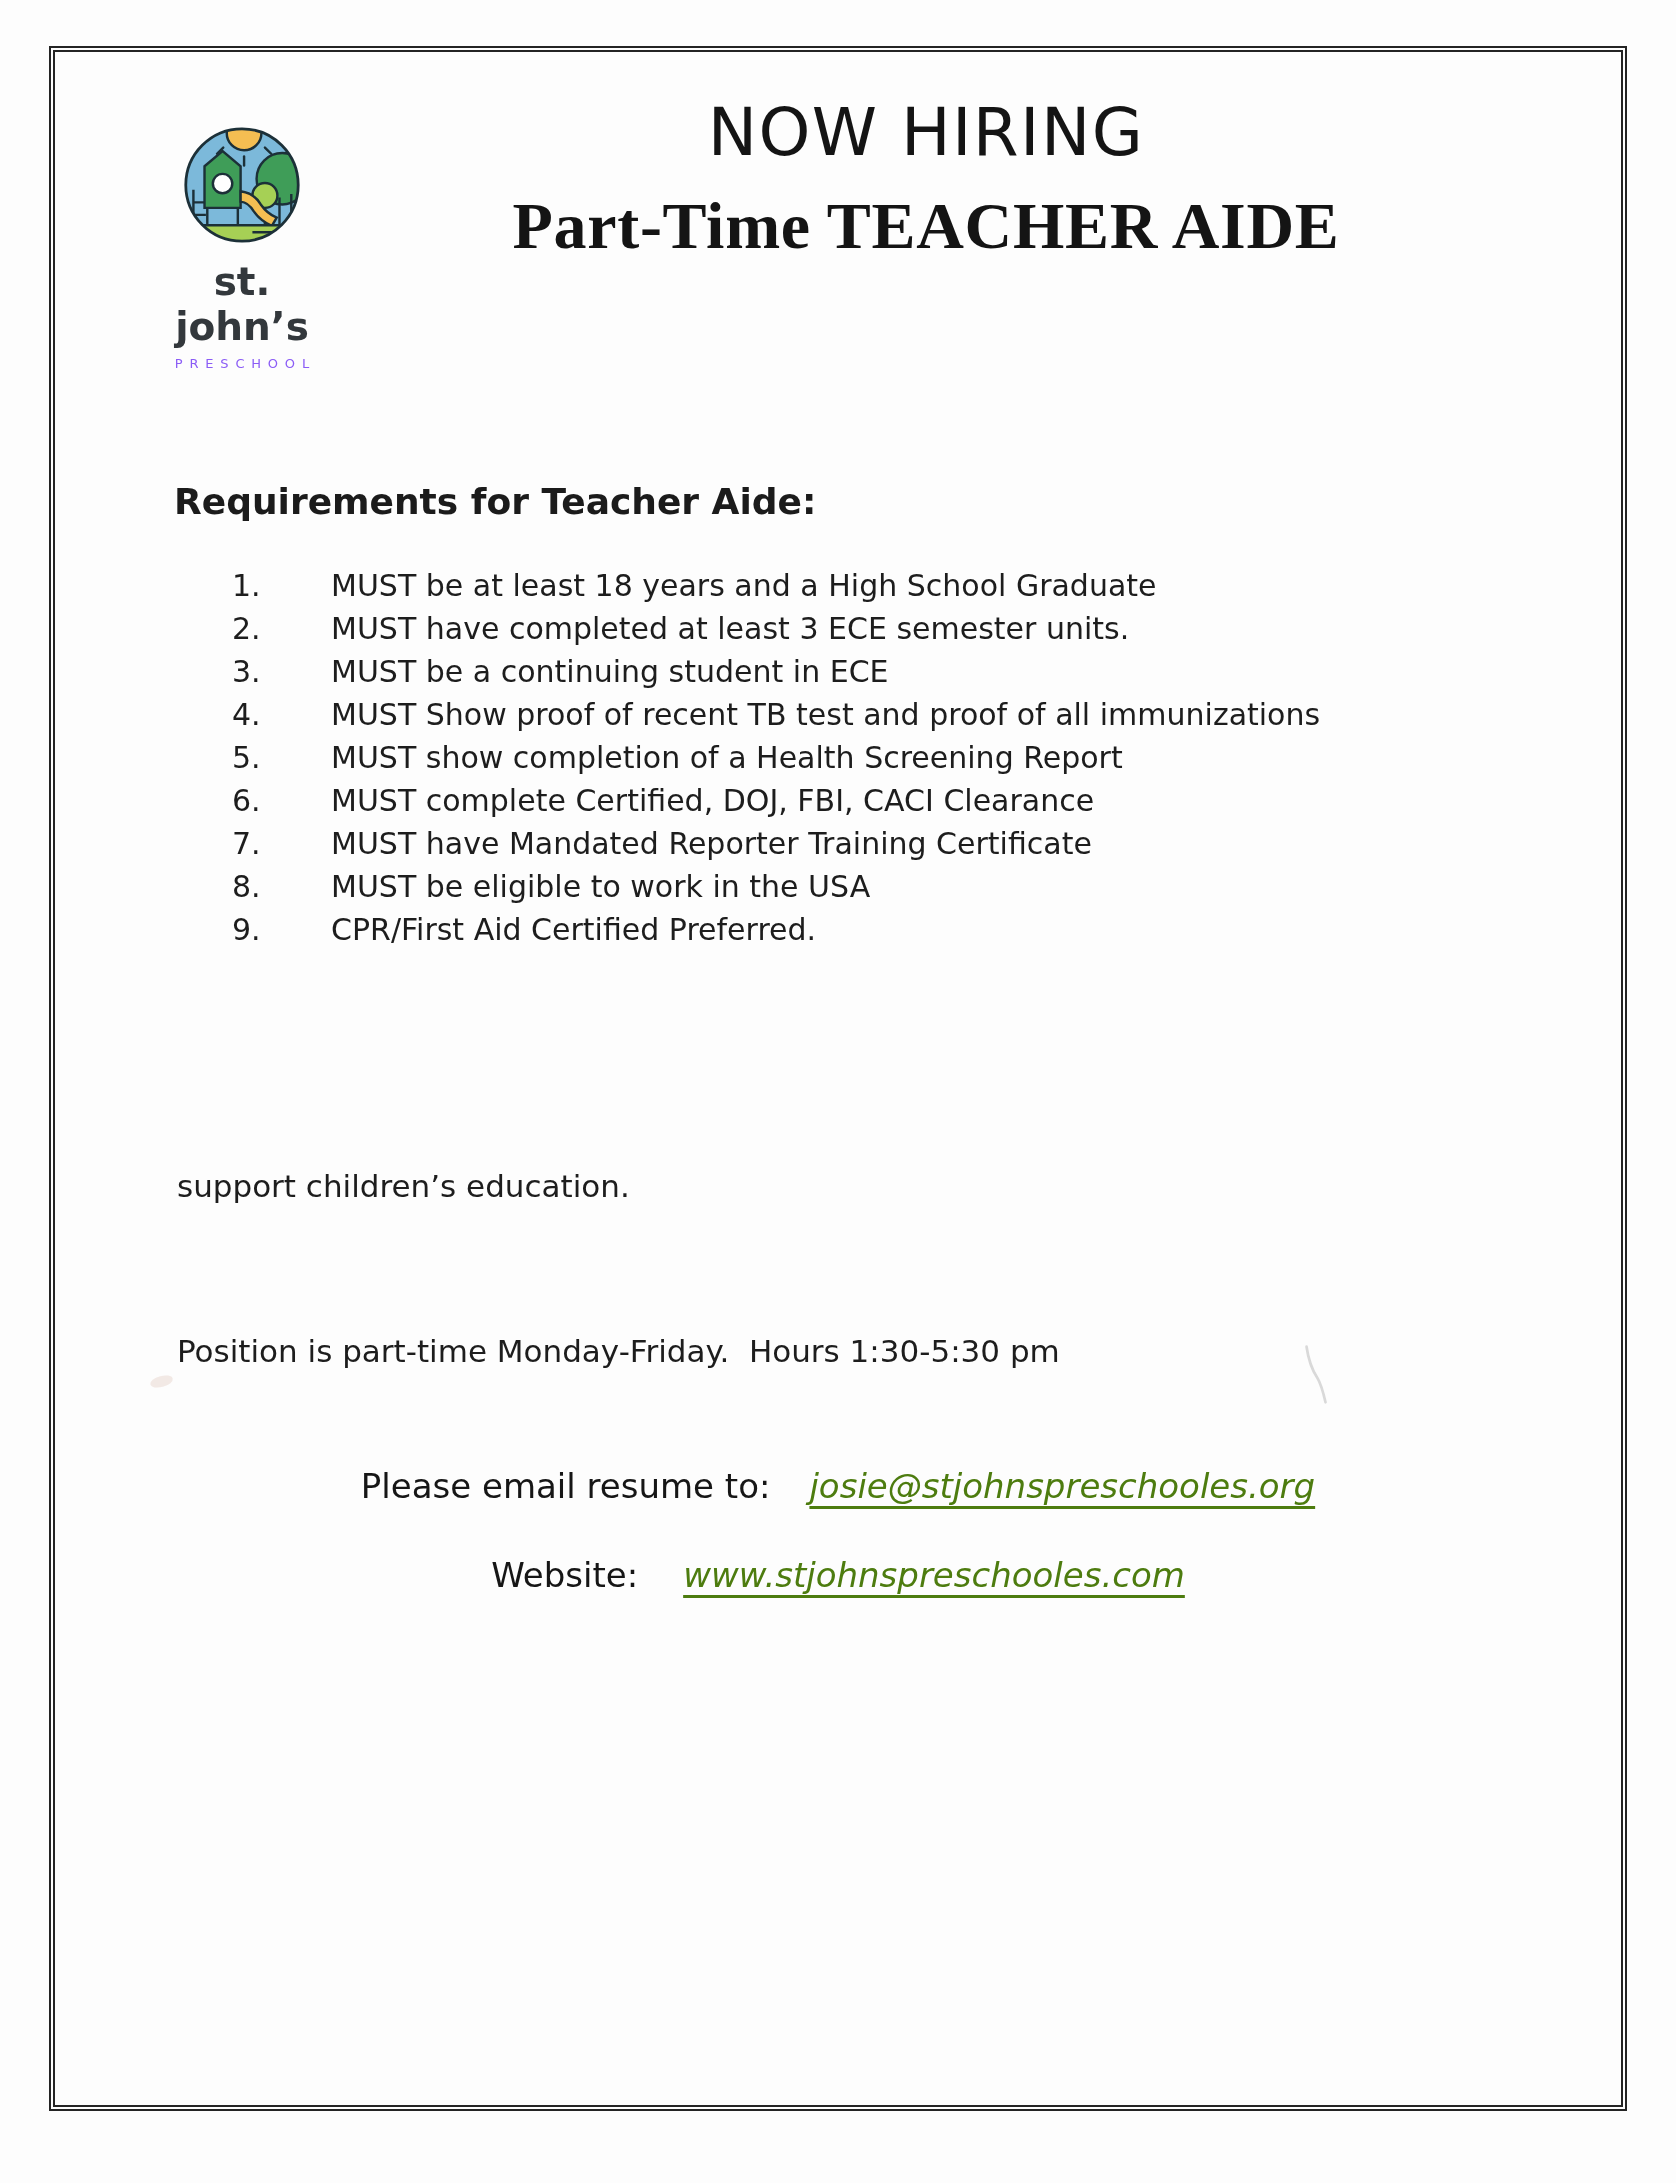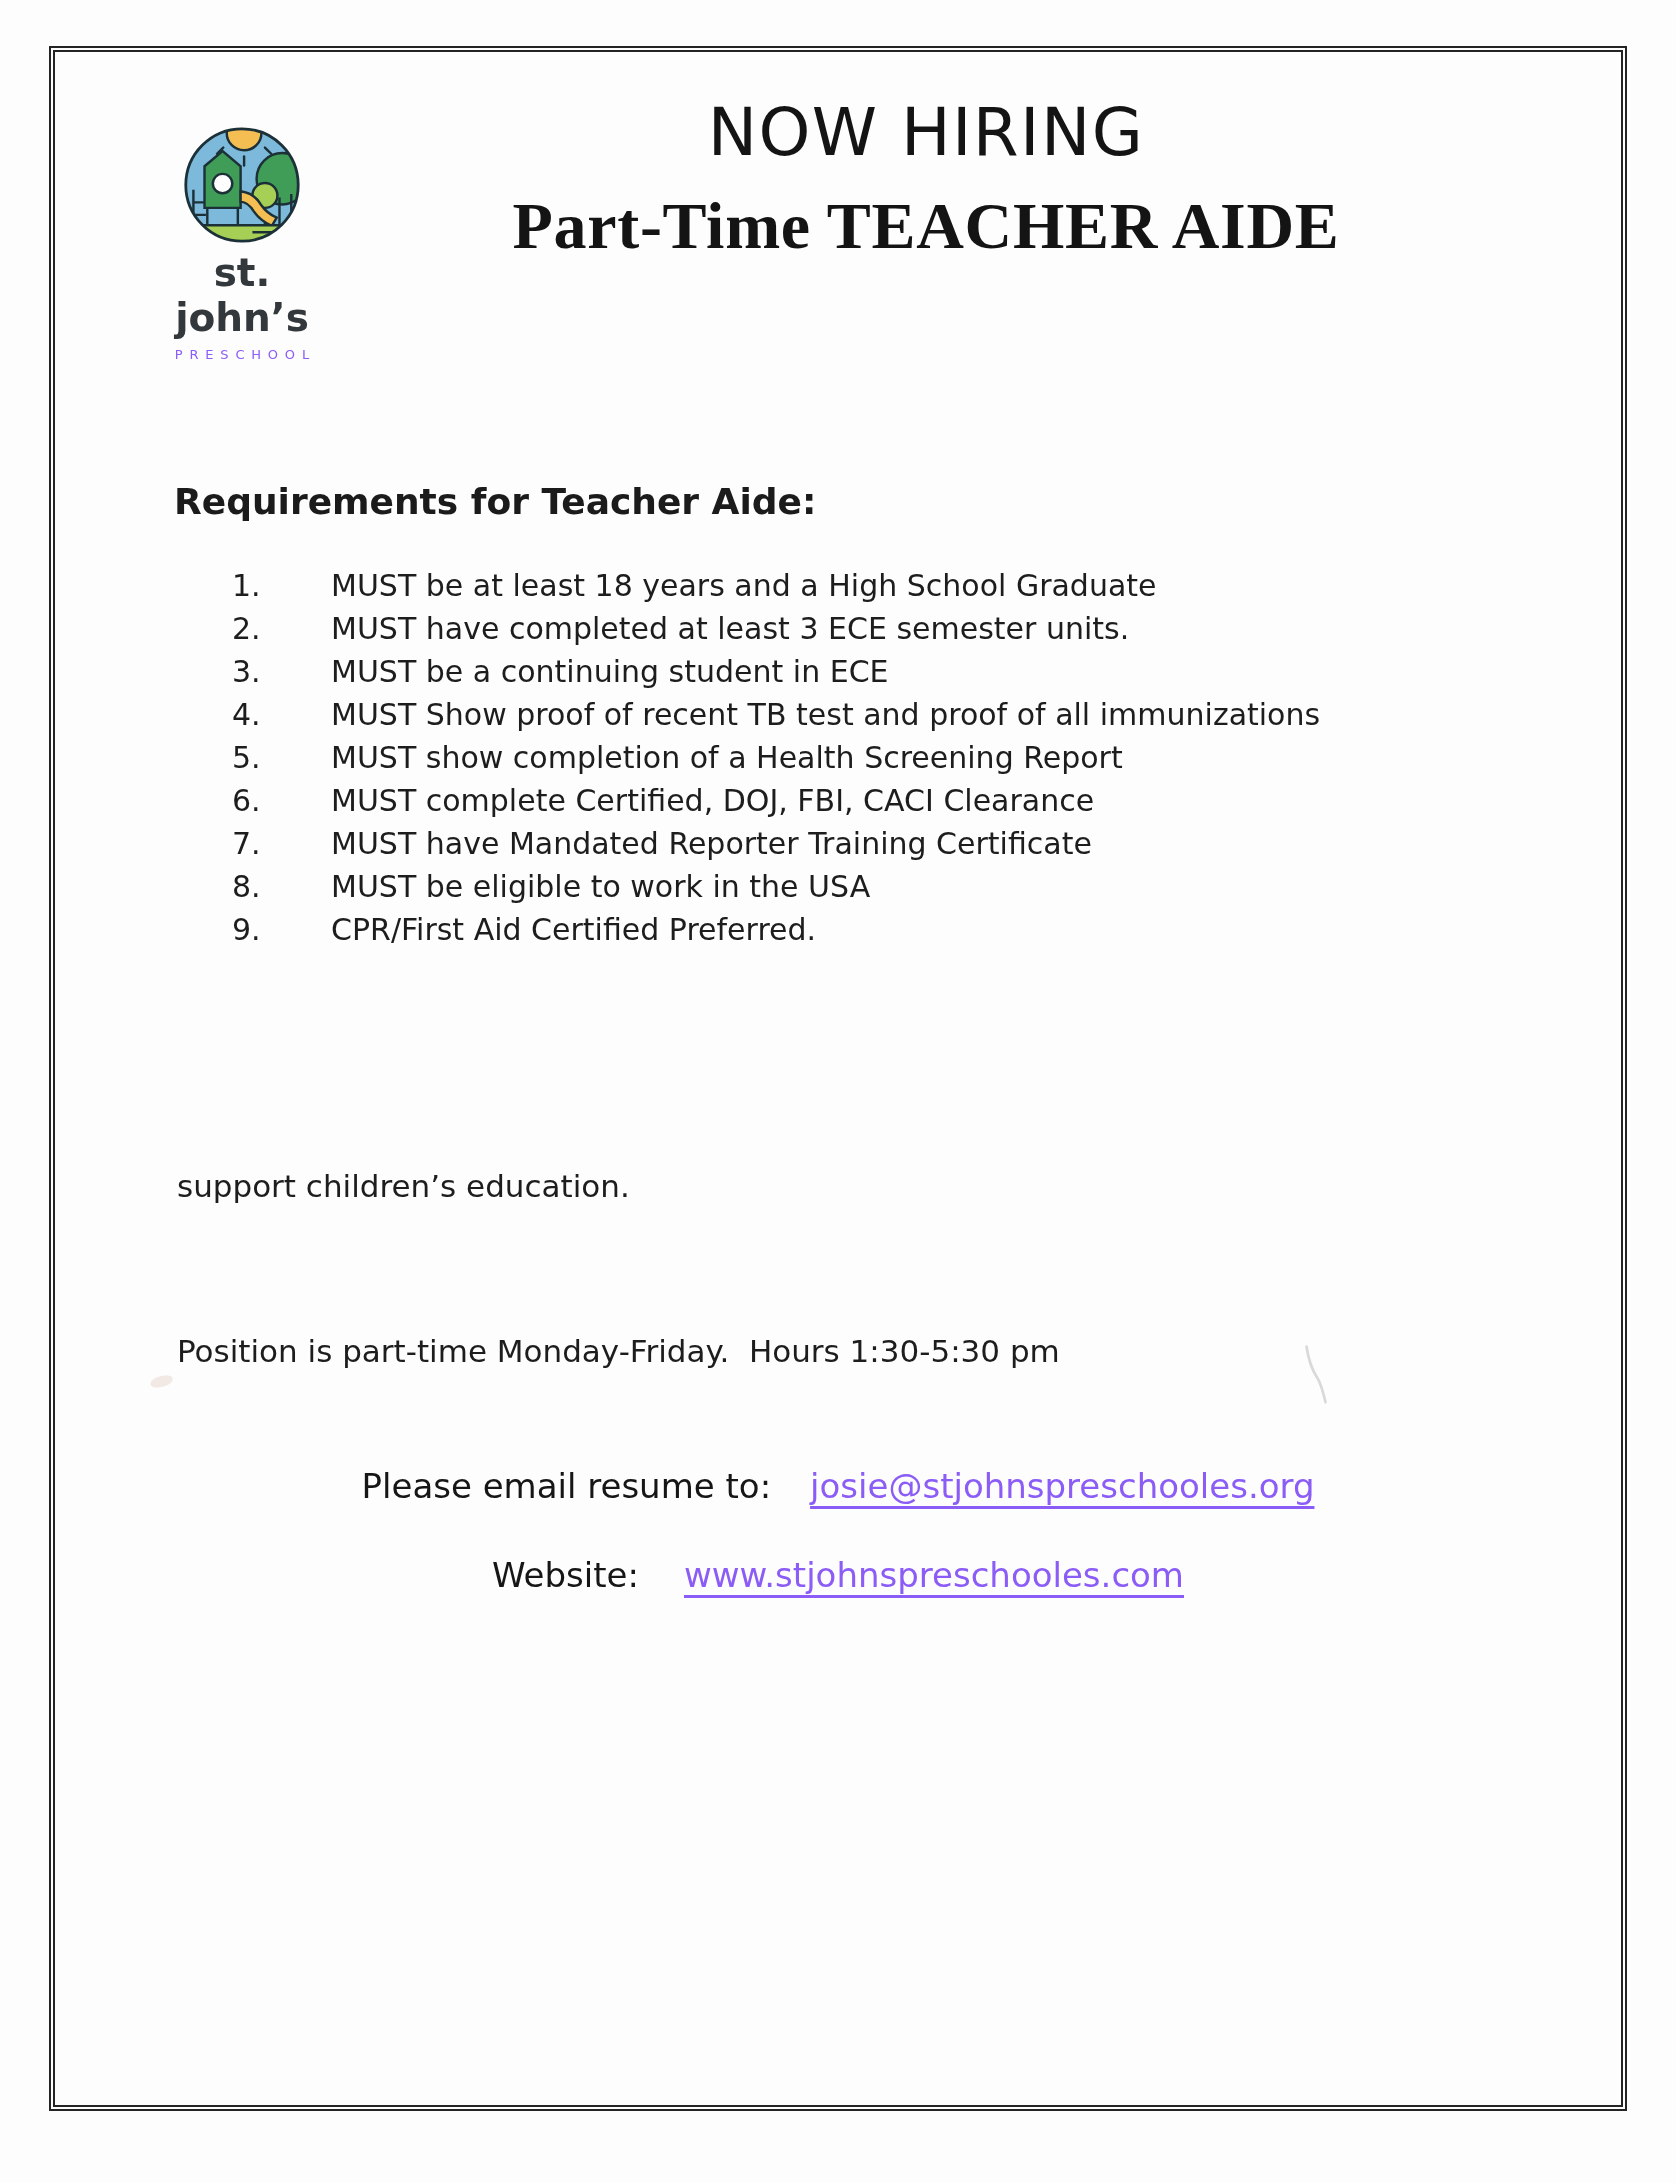--- a/index.html
+++ b/index.html
@@ -13,44 +13,45 @@
   }
   .frame {
     position:absolute; left:49px; top:46px;
     width:1578px; height:2065px;
     border:6px double #242424;
     box-sizing:border-box;
   }
   
   .logo-block { position:absolute; left:161px; top:126px; width:162px; text-align:center; }
   .logo-svg { display:block; margin:0 auto; }
-  .logo-name { margin-top:6px; font-size:39px; font-weight:bold; color:#33383c; letter-spacing:0px; }
+  .logo-name { margin-top:15px; font-size:39px; font-weight:bold; color:#33383c; letter-spacing:0px; }
   .logo-sub  { margin-top:6.8px; font-size:13px; font-weight:normal; color:#8b5cf6; letter-spacing:6.8px; padding-left:6.8px; }
   
   .title-block { position:absolute; left:365px; top:100px; width:1122px; text-align:center; color:#141414; }
   .title-line1 { font-size:66px; font-weight:normal; letter-spacing:1.4px; line-height:1.0; }
   .title-line2 { font-size:66px; font-weight:bold; letter-spacing:0.7px; line-height:1.0; margin-top:27px;font-family:Liberation Serif, serif; }
   
   .req-heading { position:absolute; left:174px; top:481px; font-size:36px; font-weight:bold; color:#1b1b1b; }
   .req-list { position:absolute; left:232px; top:568px; font-size:30px; color:#1d1d1d; }
   .req-row  { display:flex; align-items:flex-start; height:43px; }
   .req-num  { width:99px; flex:0 0 99px; }
   .req-text { white-space:nowrap; }
   
   .para { position:absolute; left:177px; top:1049px; width:1285px; font-size:31px; line-height:55px; color:#1d1d1d; white-space:pre-wrap; }
   
   .contact-row { position:absolute; left:0; width:1676px; display:flex; justify-content:center; align-items:baseline; font-size:34px; color:#161616;text-align:center; }
   .contact-email { top:1466px; gap:39px; }
   .contact-website { top:1555px; gap:45px; }
   .doc-link {
-    color:#8b5cf6;
+    color:#4d7c0f;
     text-decoration:underline;
     text-decoration-thickness:3.4px;
     text-underline-offset:8px;
     cursor:pointer;
+    font-style:italic;
   }
   
   .artifact-curve { position:absolute; left:1297px; top:1344px; }
   .artifact-smudge {
     position:absolute; left:150px; top:1376px; width:23px; height:10.8px;
     background:#e9d8d2; border-radius:50%; opacity:.55; transform:rotate(-15deg);
   }
 </style>
 </head>
 <body>

